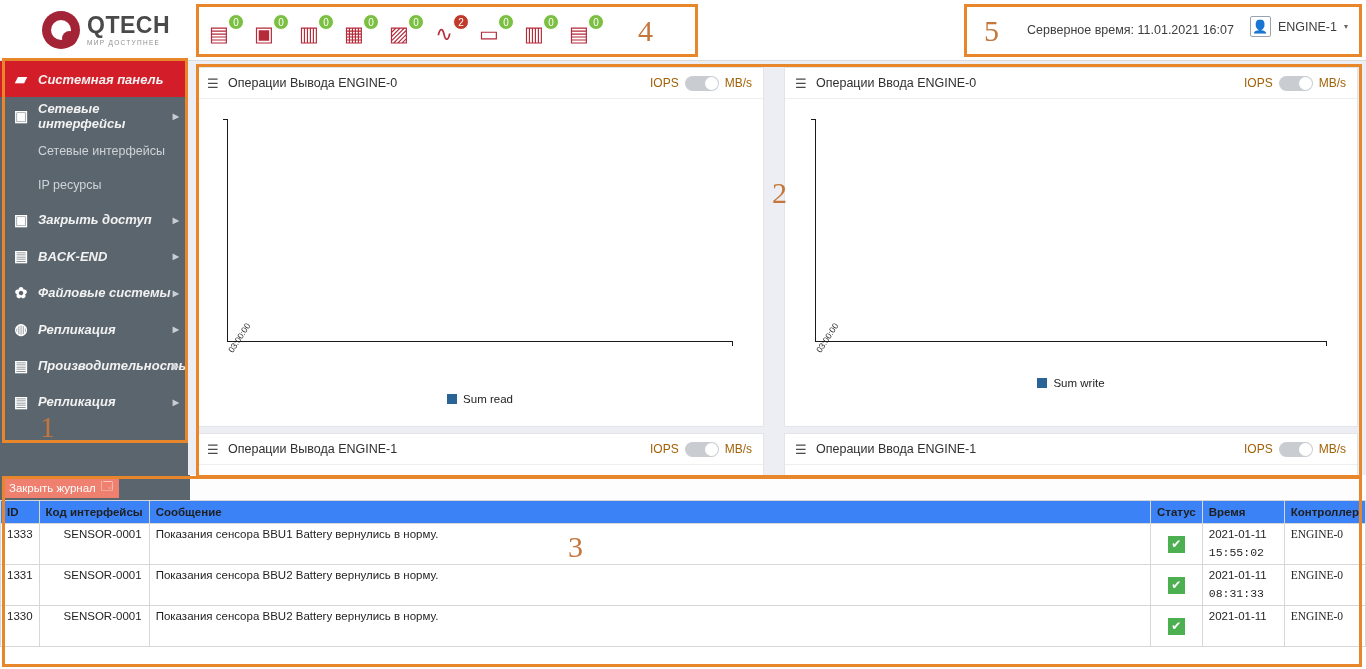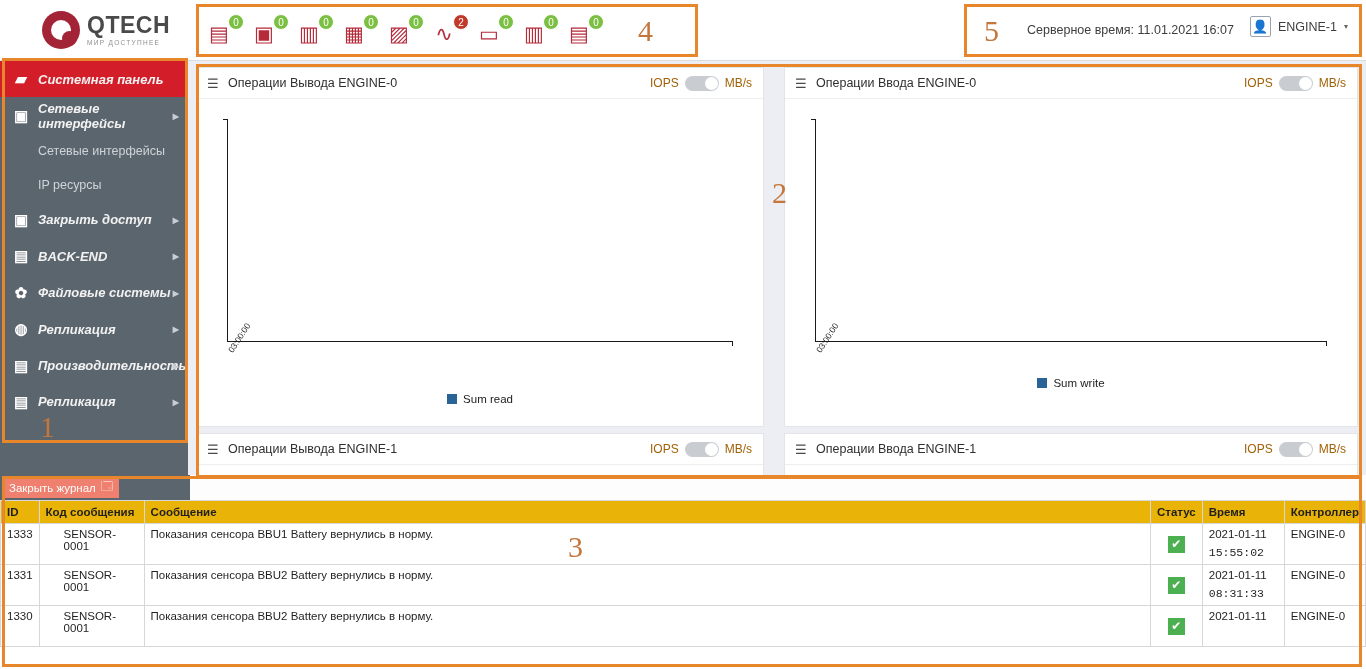--- a/index.html
+++ b/index.html
@@ -164,26 +164,26 @@
   }
   #log-white-gap {
     position: absolute; left: 190px; top: 0; width: 1176px; height: 25px;
     background: #fdfdfd;
   }
   table { position: absolute; left: 0; top: 25px; width: 1366px; border-collapse: collapse; }
   th, td {
     border: 1px solid #d7d7d7; font-size: 11.5px; color: #1f1f1f;
     text-align: left; vertical-align: top; padding: 4px 6px;
   }
-  th { font-weight: bold; background: #eab308; padding: 5px 6px; white-space: nowrap; }
+  th { font-weight: bold; background: #3b82f6; padding: 5px 6px; white-space: nowrap; }
   td.c-id { width: 30px; margin-left: 8px; }
   td.c-code { width: 105px; padding-left: 24px; }
   td.c-status { width: 46px; text-align: center; vertical-align: middle; }
   td.c-time { width: 82px; }
-  td.c-ctrl { width: 66px; }
+  td.c-ctrl { width: 66px; font-family: Liberation Serif, serif; }
   tbody tr { height: 41px; }
   .ok-badge {
     display: inline-block; width: 17px; height: 17px;
     background: #4caf50; color: #ffffff;
     font-size: 12px; line-height: 17px; text-align: center;
   }
   .time-l2 { display: block; margin-top: 6px; font-family: Liberation Mono, monospace; }
 </style>
 </head>
 <body>
@@ -376,21 +376,21 @@
     <div id="close-log">
       <span>Закрыть журнал</span>
       <span>🗔</span>
     </div>
   </div>
   <div id="log-white-gap"></div>
   <table>
     <thead>
       <tr>
           <th class="c-id">ID</th>
-          <th class="c-code">Код сообщения</th>
+          <th class="c-code">Код интерфейсы</th>
           <th class="c-msg">Сообщение</th>
           <th class="c-status">Статус</th>
           <th class="c-time">Время</th>
           <th class="c-ctrl">Контроллер</th>
         </tr>
     </thead>
     <tbody>
         <tr>
           <td class="c-id">1333</td>
           <td class="c-code">SENSOR-0001</td>

